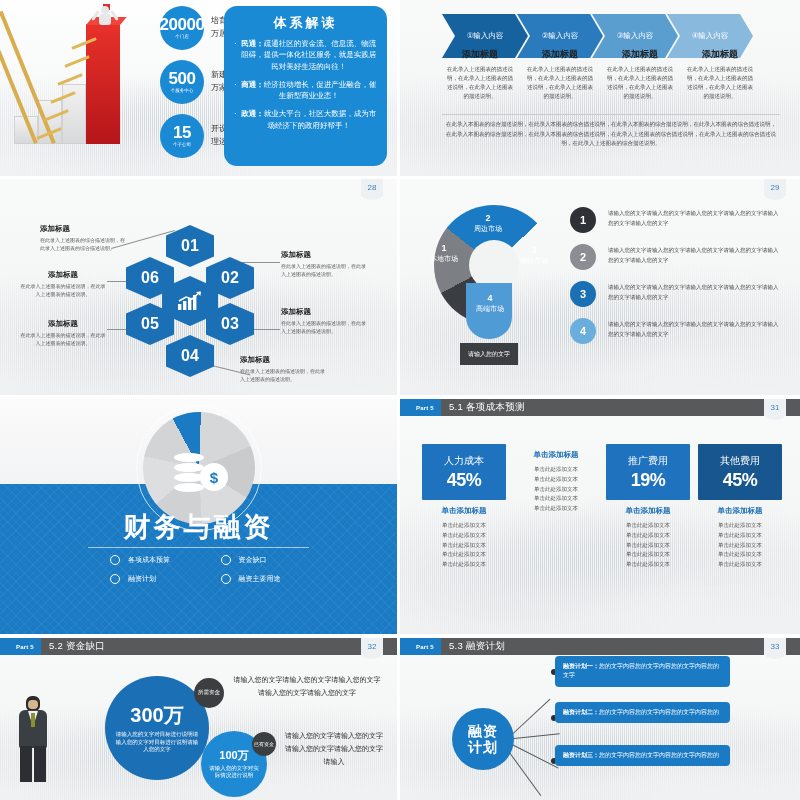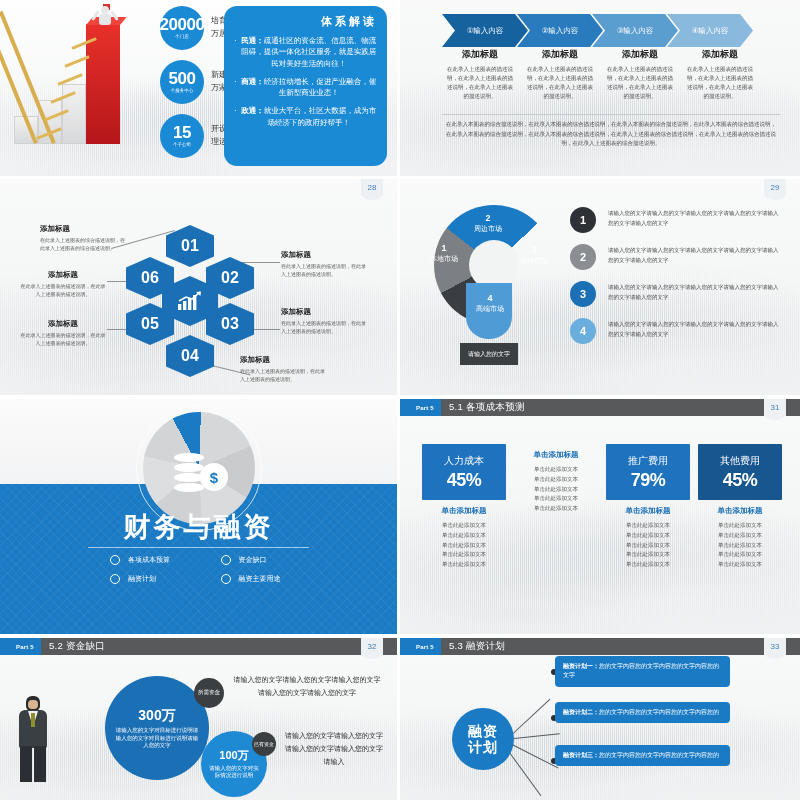--- a/index.html
+++ b/index.html
@@ -68,29 +68,29 @@
 
   .statrow{position:absolute;display:flex;align-items:center;gap:7px;}
   .statcircle{width:44px;height:44px;border-radius:50%;background:#1b8ad4;color:#fff;
     display:flex;flex-direction:column;align-items:center;justify-content:center;line-height:1;}
   .statcircle .num{font-size:17px;font-weight:bold;letter-spacing:-.5px;}
   .statcircle .unit{font-size:4.5px;margin-top:2px;}
   .stattext{font-size:8px;color:#2b2b2b;line-height:1.6;max-width:105px;}
 
   .panel{position:absolute;right:10px;top:6px;width:163px;height:160px;
     background:#1b8ad4;border-radius:13px;color:#fff;padding:8px 10px;box-sizing:border-box;}
-  .panel h4{margin:0 0 6px 0;font-size:11px;font-weight:bold;letter-spacing:3px;text-align:right;}
+  .panel h4{margin:0 0 6px 0;font-size:13px;font-weight:bold;letter-spacing:3px;text-align:center;}
   .panel .bullet{display:flex;gap:4px;margin-bottom:7px;}
   .panel .dot{font-size:8px;line-height:1.45;}
   .panel .btxt{font-size:7.5px;line-height:1.5;text-align:center;}
   .panel .btxt b{font-weight:bold;}
 
   
   .chevrow{position:absolute;left:42px;top:14px;display:flex;height:28px;}
-  .chev{height:33px;display:flex;align-items:center;justify-content:center;color:#fff;
+  .chev{height:44px;display:flex;align-items:center;justify-content:center;color:#fff;
     font-size:7.5px;padding:0 4px;box-sizing:border-box;width:86px;margin-left:-11px;
     clip-path:polygon(0 0,calc(100% - 13px) 0,100% 50%,calc(100% - 13px) 100%,0 100%,13px 50%);}
   .chev:first-child{margin-left:0;}
   .col4row{position:absolute;left:40px;top:48px;width:320px;display:flex;}
   .col4{width:80px;text-align:center;padding:0 6px;box-sizing:border-box;}
   .col4 .ch{font-size:9px;font-weight:bold;color:#222;margin-bottom:4px;}
   .col4 .cb{font-size:5.5px;color:#4c4c4c;line-height:1.65;}
   .sumline{position:absolute;left:42px;right:20px;top:114px;height:1px;background:#c9ccce;}
   .summary{position:absolute;left:44px;right:22px;top:120px;font-size:5.5px;color:#4c4c4c;
     line-height:1.75;text-align:center;}
@@ -488,21 +488,21 @@
             <div>单击此处添加文本</div>
             <div>单击此处添加文本</div>
             <div>单击此处添加文本</div>
             <div>单击此处添加文本</div>
             <div>单击此处添加文本</div>
           </div>
         </div>
         <div class="costcol">
           <div class="costcard" style="background:#1f72bd;">
             <div class="cname">推广费用</div>
-            <div class="cpct">79%</div>
+            <div class="cpct">19%</div>
           </div>
           <div class="csub">单击添加标题</div>
           <div class="cline">
             <div>单击此处添加文本</div>
             <div>单击此处添加文本</div>
             <div>单击此处添加文本</div>
             <div>单击此处添加文本</div>
             <div>单击此处添加文本</div>
           </div>
         </div>
@@ -541,21 +541,21 @@
         <div class="head"></div>
           <div class="face"></div>
           <div class="torso"></div>
         <div class="shirt"></div>
           <div class="tie"></div>
           <div class="legL"></div>
           <div class="legR"></div>
       </div>
 
       <div class="bubble" style="left:105px;top:38px;width:104px;height:104px;background:#1a6fb5;">
-        <span class="bnum" style="font-size:14px;">300万</span>
+        <span class="bnum" style="font-size:20px;">300万</span>
         <span class="btx" style="padding:0 10px;">请输入您的文字对目标进行说明请输入您的文字对目标进行说明请输入您的文字</span>
       </div>
       <div class="tagcirc" style="left:194px;top:40px;width:30px;height:30px;">所需资金</div>
 
       <div class="bubble" style="left:201px;top:93px;width:66px;height:66px;background:#1f8ad4;">
         <span class="bnum" style="font-size:11px;">100万</span>
         <span class="btx" style="padding:0 6px;">请输入您的文字对实际情况进行说明</span>
       </div>
       <div class="tagcirc" style="left:252px;top:94px;width:24px;height:24px;font-size:5px;">已有资金</div>
 

